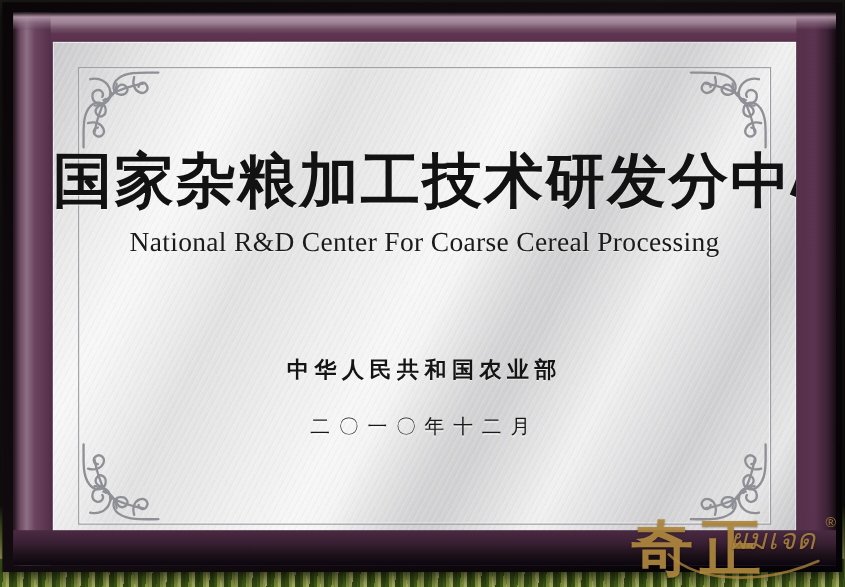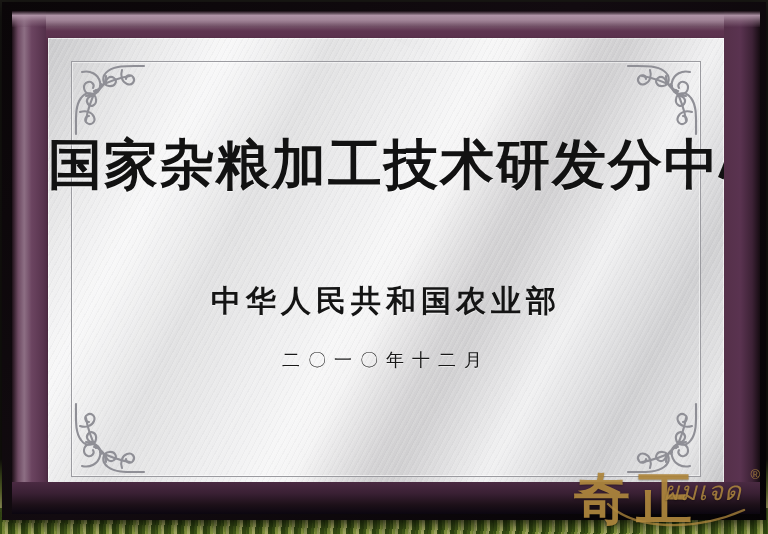--- a/index.html
+++ b/index.html
@@ -215,21 +215,21 @@
     font-size: 25px;
     letter-spacing: 0.3px;
     color: #1a1a1a;
     text-shadow: 0 1px 0 rgba(255,255,255,0.5);
     white-space: nowrap;
   }
   .issuer {
     margin-top: 88px;
     font-family: "DejaVu Serif", "Liberation Serif", serif;
     font-weight: 600;
-    font-size: 30px;
+    font-size: 20px;
     letter-spacing: 5px;
     color: #141414;
     text-shadow: 0 1px 0 rgba(255,255,255,0.5);
     white-space: nowrap;
   }
   .issue-date {
     margin-top: 26px;
     font-family: "DejaVu Serif", "Liberation Serif", serif;
     font-size: 18px;
     letter-spacing: 8px;
@@ -361,20 +361,21 @@
             <path d="M20 20 C28 18 36 22 38 30 C40 38 34 44 27 42 C21 40 20 32 26 30 C30 29 33 33 31 36"></path>
             <path d="M24 44 C31 44 38 39 39 32"></path>
             <path d="M44 24 C44 31 39 38 32 39"></path>
             <path d="M38 34 C46 30 56 26 68 24"></path>
             <path d="M34 38 C30 46 26 56 24 68"></path>
           </svg>
         </div>
 
         <div class="text-wrap">
           <div class="title-cn">国家杂粮加工技术研发分中心</div>
+          <div class="title-en">National R&amp;D Center For Coarse Cereal Processing</div>
           <div class="issuer">中华人民共和国农业部</div>
           <div class="issue-date">二〇一〇年十二月</div>
         </div>
       </div>
     </div>
   </div>
 
   <div class="watermark">
     <div class="wm-cn">奇正</div>
     <div class="wm-script">ผมเจด</div>

